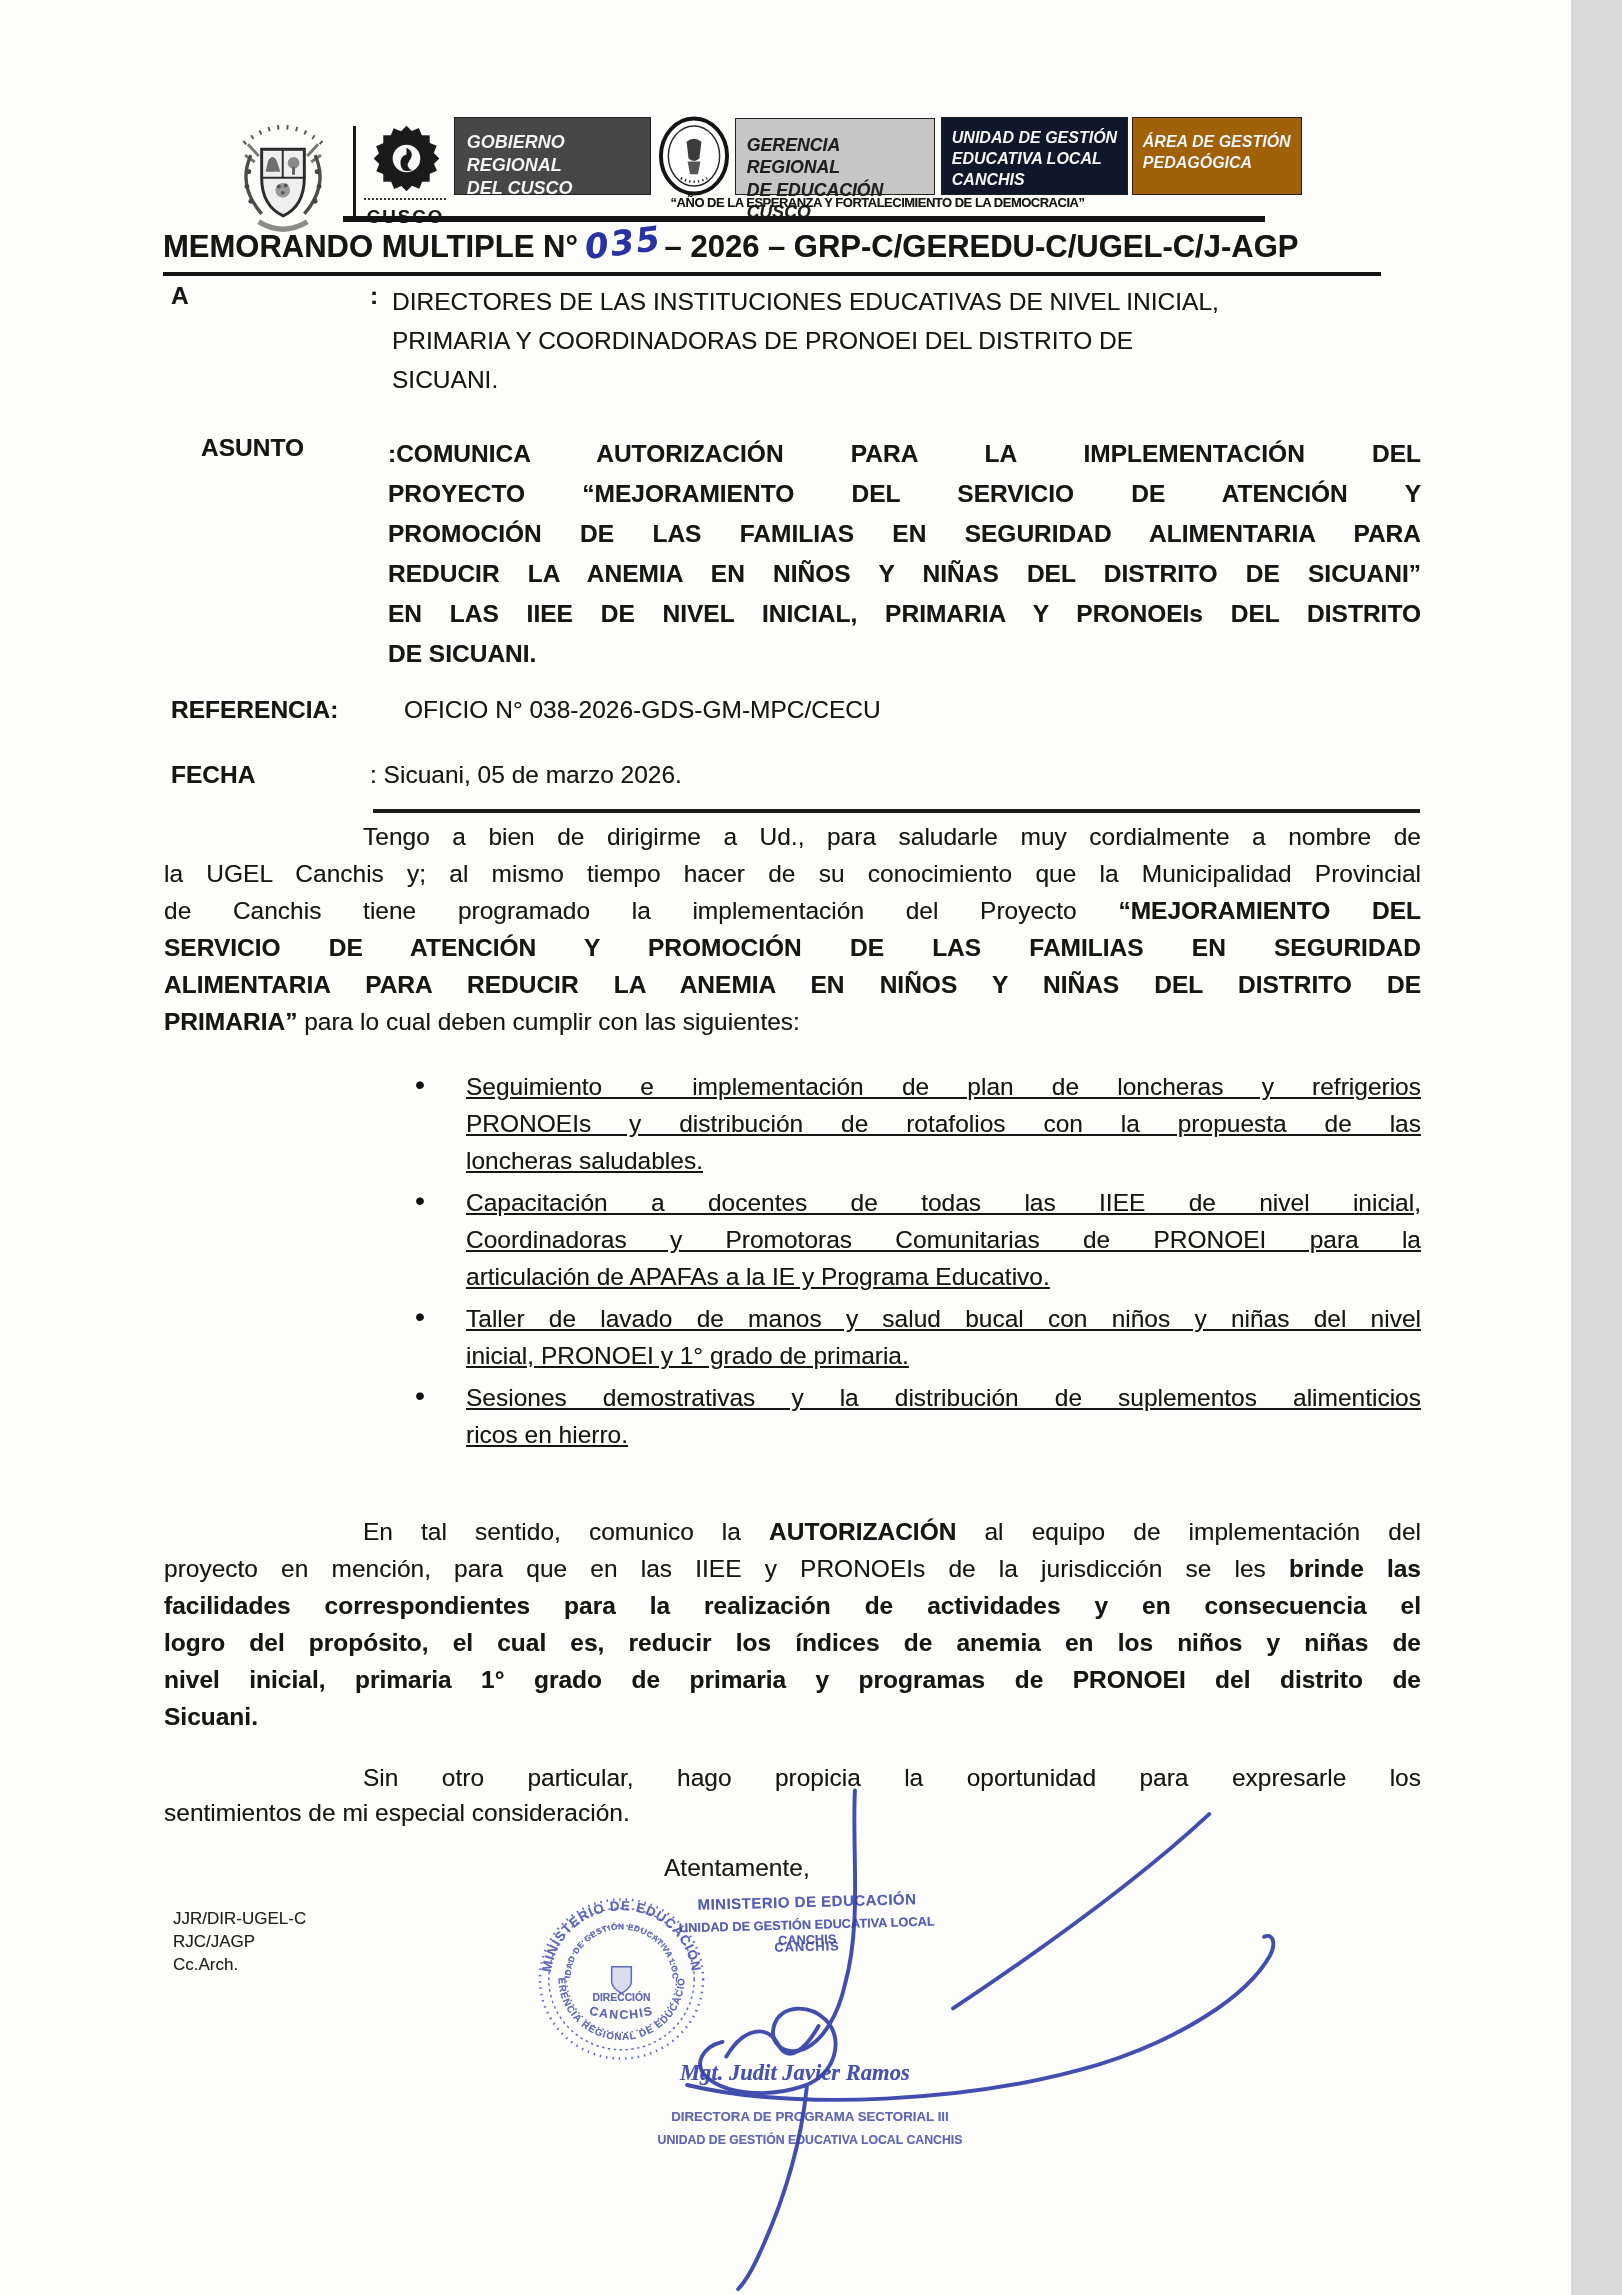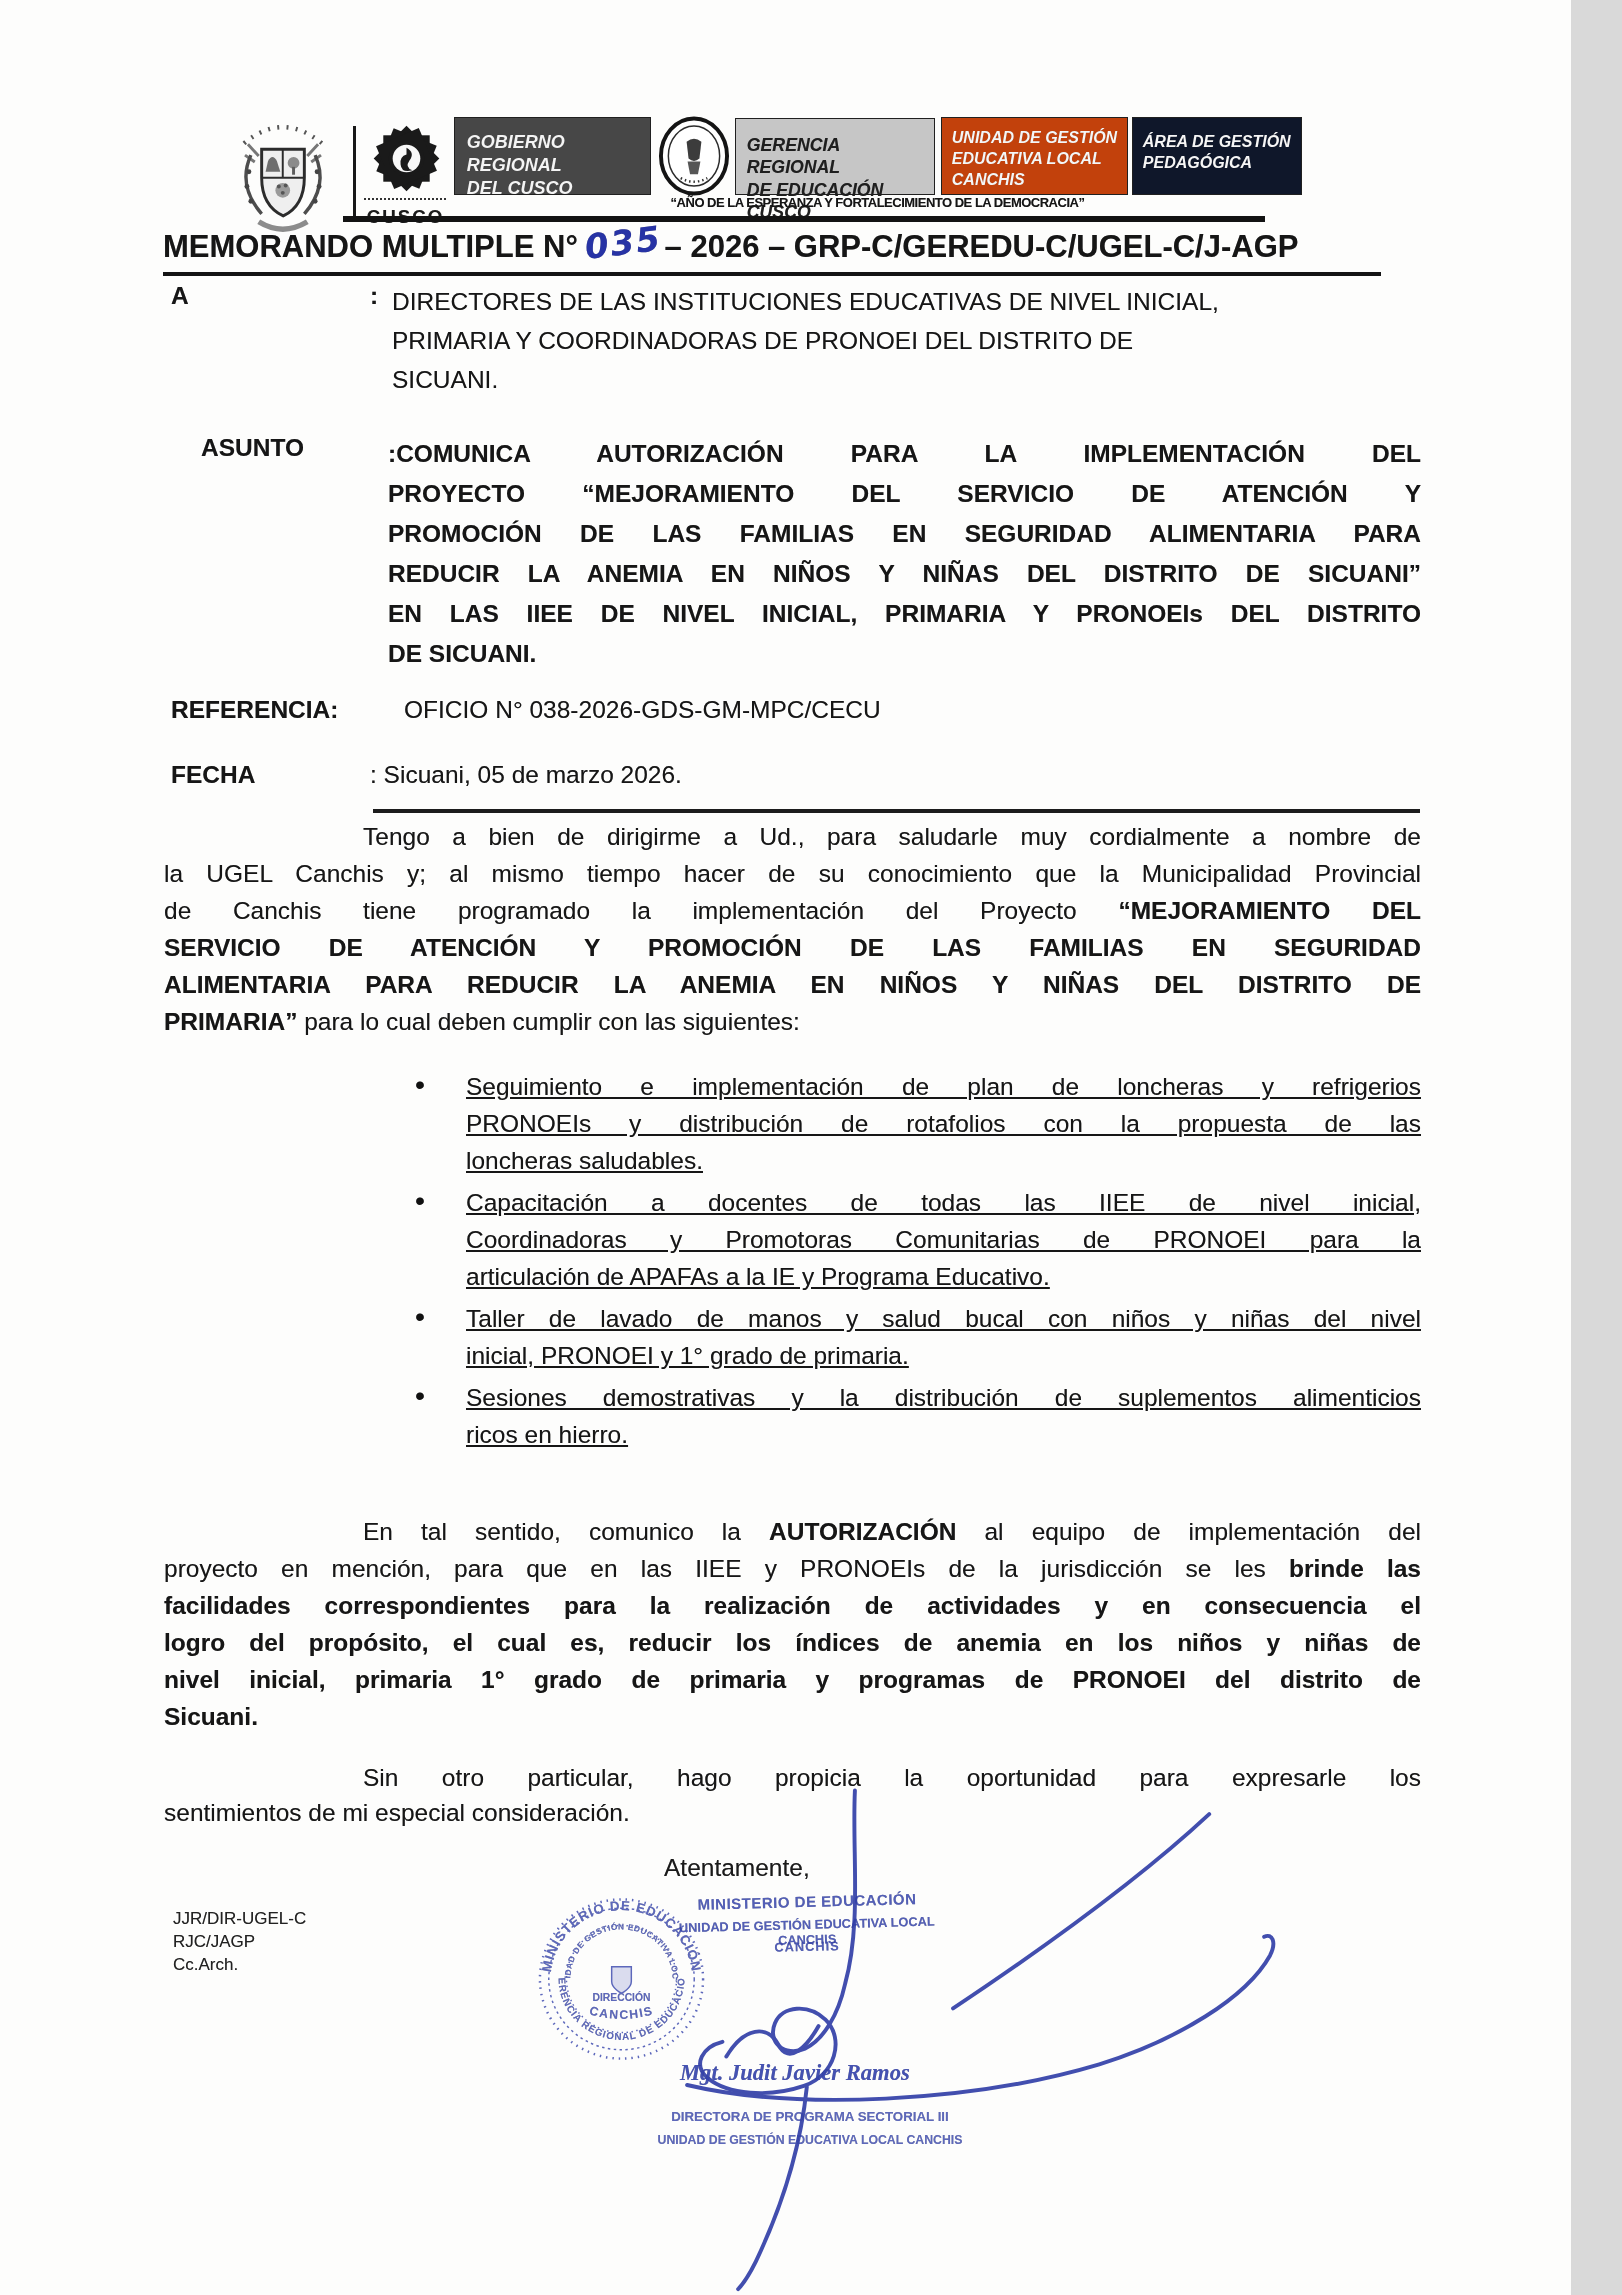--- a/index.html
+++ b/index.html
@@ -7,23 +7,23 @@
         font-family:"Liberation Sans","DejaVu Sans",sans-serif;color:#161616;}
   .abs{position:absolute;}
 
   
   .hdr-box{position:absolute;border:1.5px solid #202020;font-weight:700;font-style:italic;
            white-space:pre-line;box-sizing:border-box;}
   .box-gob{left:454px;top:117px;width:197px;height:78px;background:#474747;color:#f4f4f4;
            font-size:18px;line-height:23px;padding:12.8px 0 0 11.8px;}
   .box-ger{left:735px;top:118px;width:200px;height:77px;background:#c6c6c6;color:#1f1f1f;
            font-size:17.7px;line-height:22.6px;padding:14.7px 0 0 10.8px;}
-  .box-ugel{left:941px;top:117px;width:187px;height:78px;background:#c2410c;color:#f6f6f6;
+  .box-ugel{left:941px;top:117px;width:187px;height:78px;background:#0f172a;color:#f6f6f6;
            font-size:16px;line-height:21px;padding:8.8px 0 0 9.8px;}
-  .box-area{left:1132px;top:117px;width:170px;height:78px;background:#0f172a;color:#f6f6f6;
+  .box-area{left:1132px;top:117px;width:170px;height:78px;background:#a16207;color:#f6f6f6;
            font-size:16px;line-height:21px;padding:12.8px 0 0 9.8px;}
   .divider{left:353px;top:126px;width:2.9px;height:94px;background:#181818;}
   .cusco-word{left:359px;top:206px;width:93px;text-align:center;font-weight:700;
               font-size:18.7px;letter-spacing:2px;color:#1b1b1b;}
   .cusco-dots{left:364px;top:198px;width:82px;border-top:2.5px dotted #333;}
   .motto{left:411px;top:195px;width:933px;text-align:center;font-weight:700;
          font-size:13px;letter-spacing:-0.5px;color:#151515;}
   .rule-thick{left:343px;top:216px;width:922px;height:6.4px;background:#131313;}
 
   

